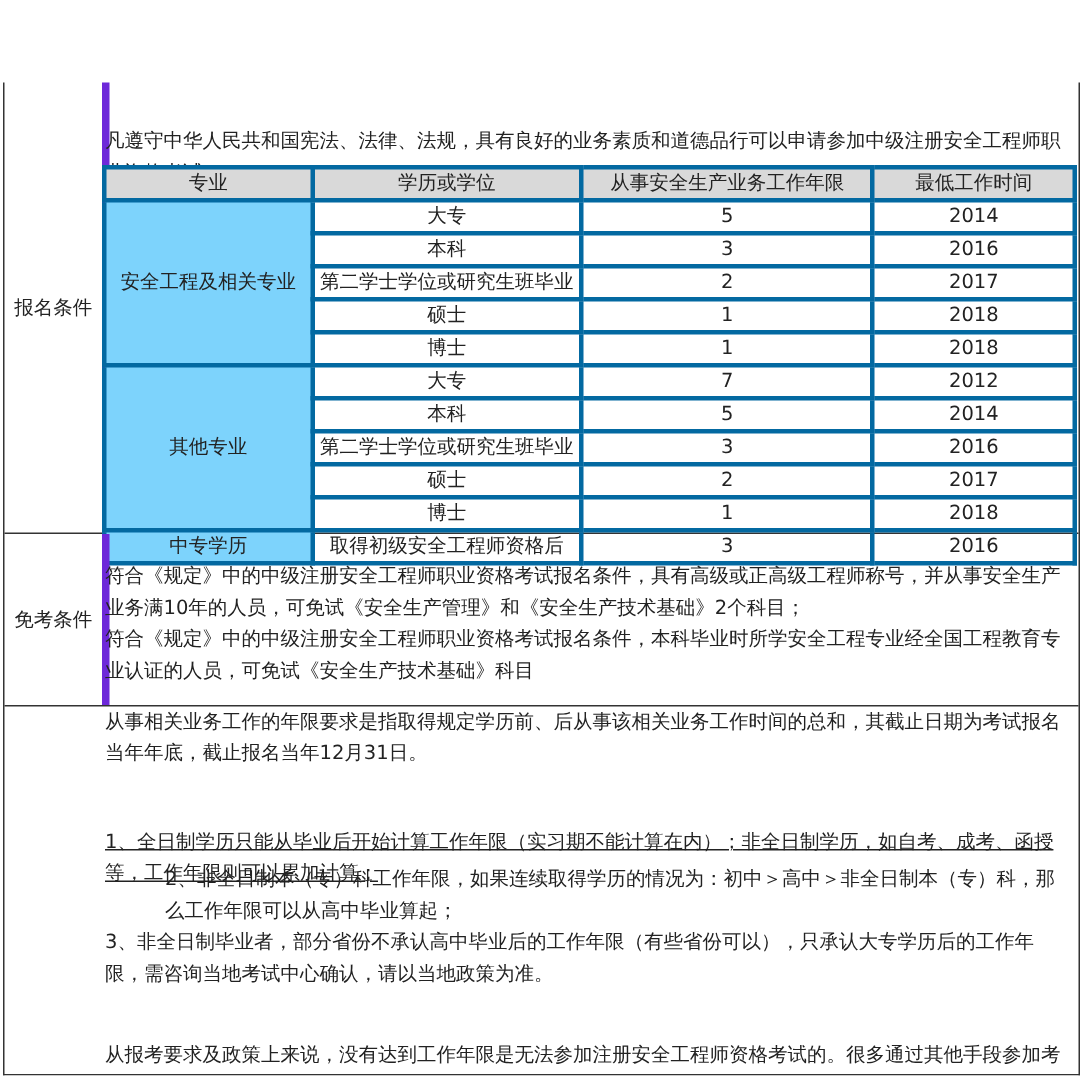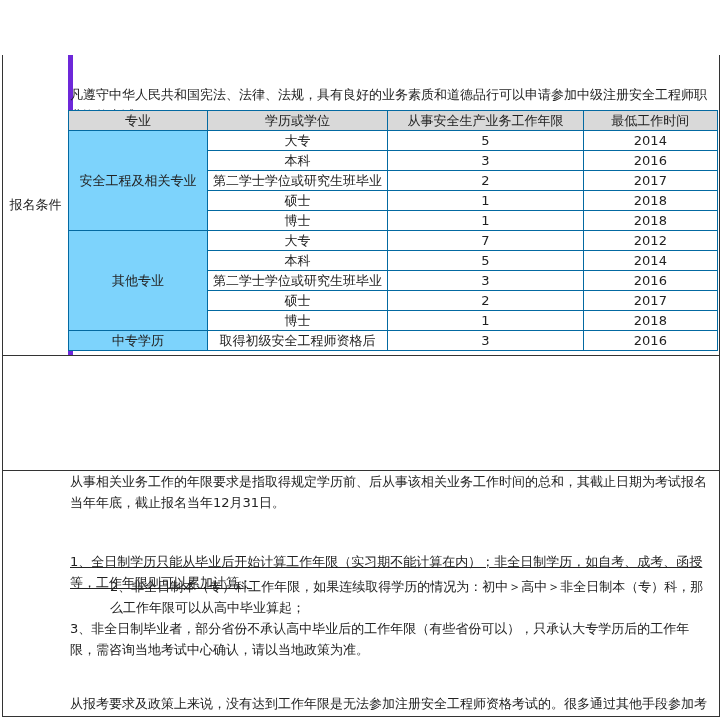--- a/index.html
+++ b/index.html
@@ -7,21 +7,21 @@
          font-family: "DejaVu Sans", "Liberation Sans", sans-serif; color: #222; }
   .frame { position: absolute; left: 2px; top: 55px; width: 716px; height: 661px;
            border-left: 1px solid #333; border-right: 1px solid #333; border-bottom: 1px solid #333; }
   .sec { position: absolute; left: 0; width: 716px; border-bottom: 1px solid #333; box-sizing: border-box; }
   .sec.last { border-bottom: none; }
   .label { position: absolute; left: 0; top: 0; bottom: 0; width: 65px; border-right: 5px solid #6d28d9;
            display: flex; align-items: center; justify-content: center; font-size: 13px; color: #222; }
   .content { position: absolute; left: 66px; top: 0; right: 0; bottom: 0; }
   .intro { position: absolute; left: 0; top: 5px; right: 4px; font-size: 13px; line-height: 21px; padding-left: 1px; margin-top: 24px; }
   table.req { position: absolute; left: -1px; top: 55px; border-collapse: collapse; font-size: 13px; }
-  table.req td, table.req th { border: 1px solid #0369a1; text-align: center; padding: 0; height: 19px; line-height: 19px;
+  table.req td, table.req th { border: 3px solid #0369a1; text-align: center; padding: 0; height: 19px; line-height: 19px;
       font-weight: normal; color: #222; }
   table.req th { background: #d9d9d9; }
   table.req td.major { background: #7dd3fc; }
   .para { position: absolute; left: 1px; right: 4px; font-size: 13px; line-height: 21px; }
 </style>
 </head>
 <body>
 
 <div class="frame">
 
@@ -97,20 +97,25 @@
           <td>取得初级安全工程师资格后</td>
           <td>3</td>
           <td>2016</td>
         </tr>
       </tbody>
         </table>
     </div>
   </div>
 
   <div class="sec" style="top:301px; height:115px;">
+    <div class="label">免考条件</div>
+    <div class="content">
+      <div class="para" style="top:18px;">符合《规定》中的中级注册安全工程师职业资格考试报名条件，具有高级或正高级工程师称号，并从事安全生产业务满10年的人员，可免试《安全生产管理》和《安全生产技术基础》2个科目；</div>
+      <div class="para" style="top:60px;">符合《规定》中的中级注册安全工程师职业资格考试报名条件，本科毕业时所学安全工程专业经全国工程教育专业认证的人员，可免试《安全生产技术基础》科目</div>
+    </div>
   </div>
 
   <div class="sec last" style="top:416px; height:245px;">
     <div class="content">
       <div class="para" style="top:0px;">从事相关业务工作的年限要求是指取得规定学历前、后从事该相关业务工作时间的总和，其截止日期为考试报名当年年底，截止报名当年12月31日。</div>
       <div class="para" style="top:80px;text-decoration:underline;">1、全日制学历只能从毕业后开始计算工作年限（实习期不能计算在内）；非全日制学历，如自考、成考、函授等，工作年限则可以累加计算；</div>
       <div class="para" style="top:105px;padding-left:40px;">2、非全日制本（专）科工作年限，如果连续取得学历的情况为：初中＞高中＞非全日制本（专）科，那么工作年限可以从高中毕业算起；</div>
       <div class="para" style="top:147px;">3、非全日制毕业者，部分省份不承认高中毕业后的工作年限（有些省份可以），只承认大专学历后的工作年限，需咨询当地考试中心确认，请以当地政策为准。</div>
       <div class="para" style="top:202px;margin-top:20px;">从报考要求及政策上来说，没有达到工作年限是无法参加注册安全工程师资格考试的。很多通过其他手段参加考试的，考试通过之后，也是无法正常注册的。一定要按照报考规定考试，以免得不偿失。</div>
     </div>

